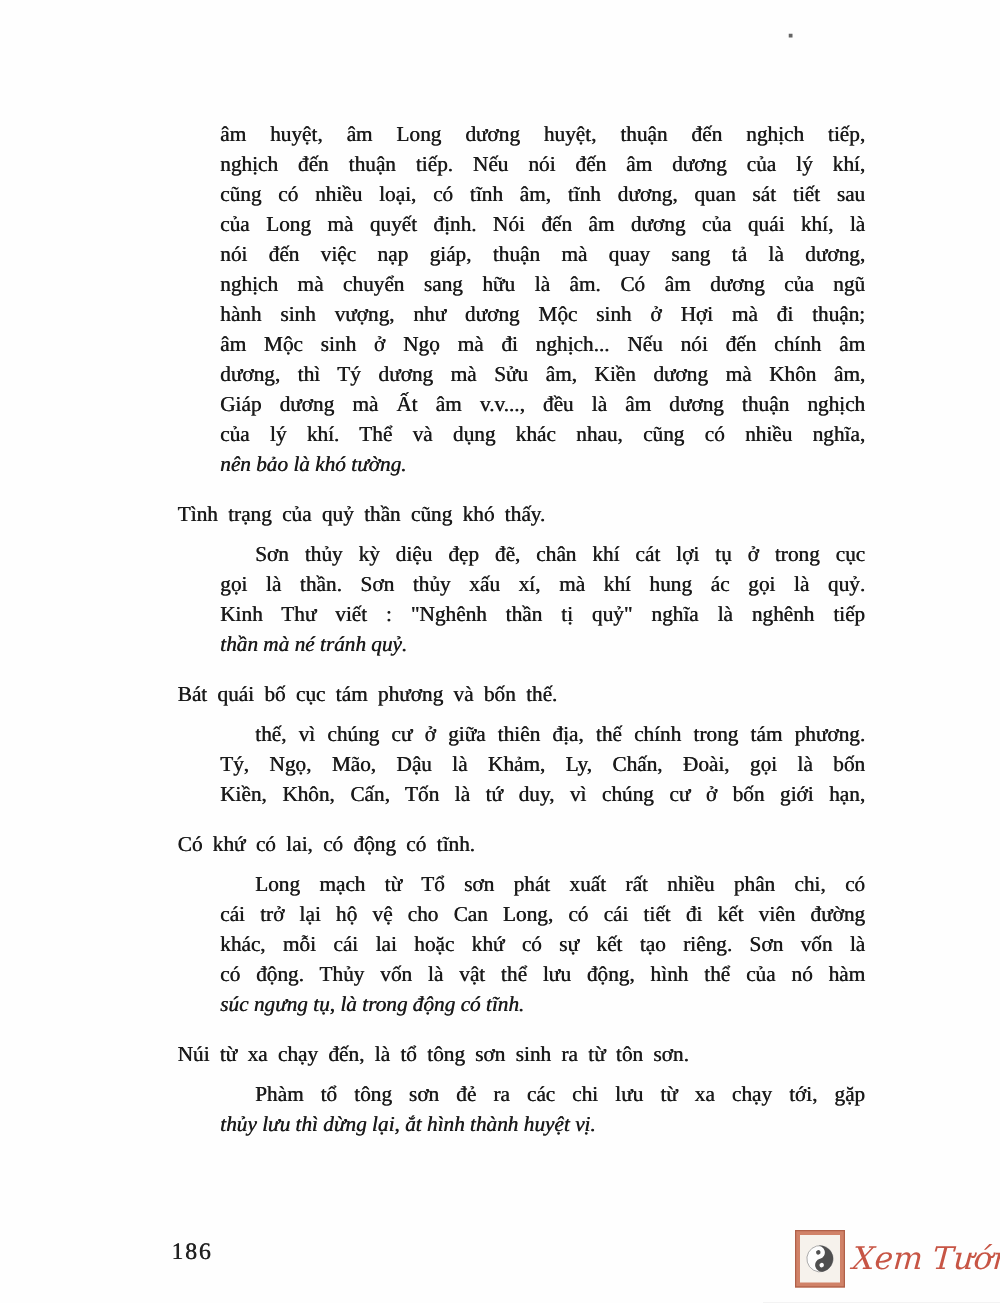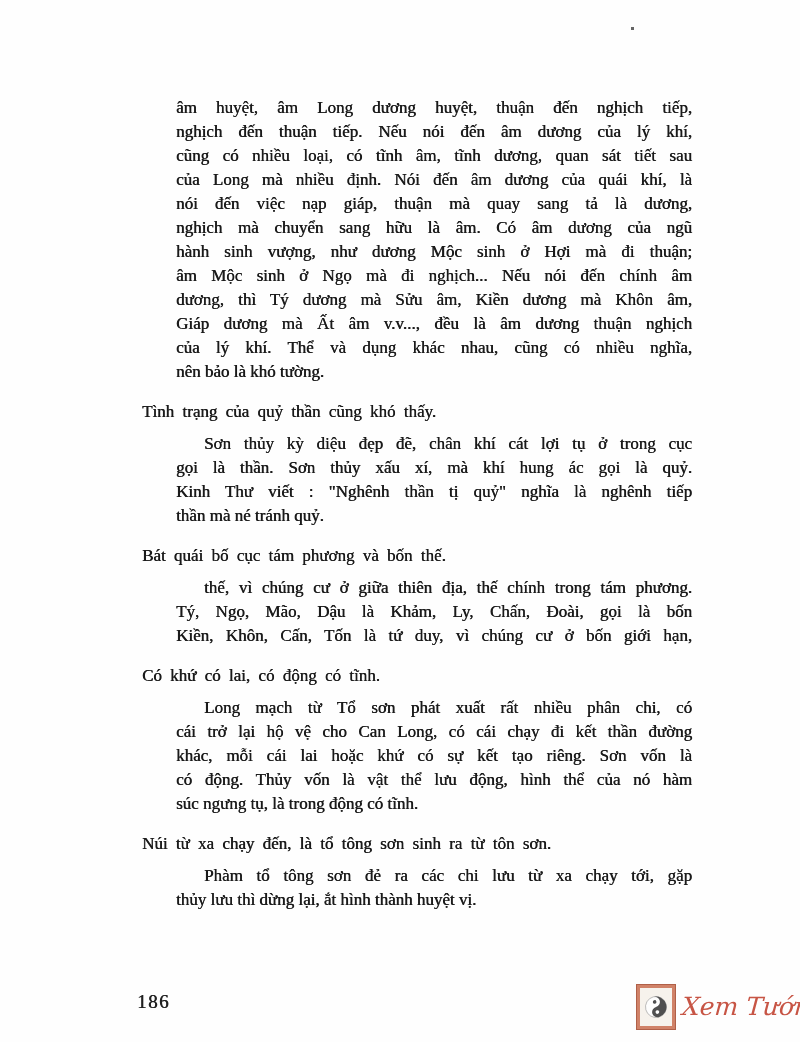--- a/index.html
+++ b/index.html
@@ -45,21 +45,21 @@
   }
 
   .paragraph { margin-top: 8px; }
 
   .line {
     text-align: justify;
     text-align-last: justify;
     height: 24px;
     overflow: visible;
   }
-  .line.last { text-align-last: left; }
+  .line.last { text-align-last: left; font-style: italic; }
   .paragraph.indented .line:first-child { text-indent: 28px; }
 
   .page-number {
     position: absolute;
     left: 137px;
     top: 991px;
     font-size: 19px;
     font-weight: 400;
     letter-spacing: 1.5px;
     color: #222;
@@ -108,21 +108,21 @@
 
 <div class="page">
 
   <div class="scan-dot"></div>
 
   <div class="text-column">
       <div class="paragraph">
         <div class="line">âm huyệt, âm Long dương huyệt, thuận đến nghịch tiếp,</div>
         <div class="line">nghịch đến thuận tiếp. Nếu nói đến âm dương của lý khí,</div>
         <div class="line">cũng có nhiều loại, có tĩnh âm, tĩnh dương, quan sát tiết sau</div>
-        <div class="line">của Long mà nhiều định. Nói đến âm dương của quái khí, là</div>
+        <div class="line">của Long mà quyết định. Nói đến âm dương của quái khí, là</div>
         <div class="line">nói đến việc nạp giáp, thuận mà quay sang tả là dương,</div>
         <div class="line">nghịch mà chuyển sang hữu là âm. Có âm dương của ngũ</div>
         <div class="line">hành sinh vượng, như dương Mộc sinh ở Hợi mà đi thuận;</div>
         <div class="line">âm Mộc sinh ở Ngọ mà đi nghịch... Nếu nói đến chính âm</div>
         <div class="line">dương, thì Tý dương mà Sửu âm, Kiền dương mà Khôn âm,</div>
         <div class="line">Giáp dương mà Ất âm v.v..., đều là âm dương thuận nghịch</div>
         <div class="line">của lý khí. Thể và dụng khác nhau, cũng có nhiều nghĩa,</div>
         <div class="line last">nên bảo là khó tường.</div>
       </div>
       <div class="heading">Tình trạng của quỷ thần cũng khó thấy.</div>
@@ -134,21 +134,21 @@
       </div>
       <div class="heading">Bát quái bố cục tám phương và bốn thế.</div>
       <div class="paragraph indented">
         <div class="line">thế, vì chúng cư ở giữa thiên địa, thế chính trong tám phương.</div>
         <div class="line">Tý, Ngọ, Mão, Dậu là Khảm, Ly, Chấn, Đoài, gọi là bốn</div>
         <div class="line">Kiền, Khôn, Cấn, Tốn là tứ duy, vì chúng cư ở bốn giới hạn,</div>
       </div>
       <div class="heading">Có khứ có lai, có động có tĩnh.</div>
       <div class="paragraph indented">
         <div class="line">Long mạch từ Tổ sơn phát xuất rất nhiều phân chi, có</div>
-        <div class="line">cái trở lại hộ vệ cho Can Long, có cái chạy đi kết thần đường</div>
+        <div class="line">cái trở lại hộ vệ cho Can Long, có cái tiết đi kết viên đường</div>
         <div class="line">khác, mỗi cái lai hoặc khứ có sự kết tạo riêng. Sơn vốn là</div>
         <div class="line">có động. Thủy vốn là vật thể lưu động, hình thể của nó hàm</div>
         <div class="line last">súc ngưng tụ, là trong động có tĩnh.</div>
       </div>
       <div class="heading">Núi từ xa chạy đến, là tổ tông sơn sinh ra từ tôn sơn.</div>
       <div class="paragraph indented">
         <div class="line">Phàm tổ tông sơn đẻ ra các chi lưu từ xa chạy tới, gặp</div>
         <div class="line last">thủy lưu thì dừng lại, ắt hình thành huyệt vị.</div>
       </div>
     </div>

